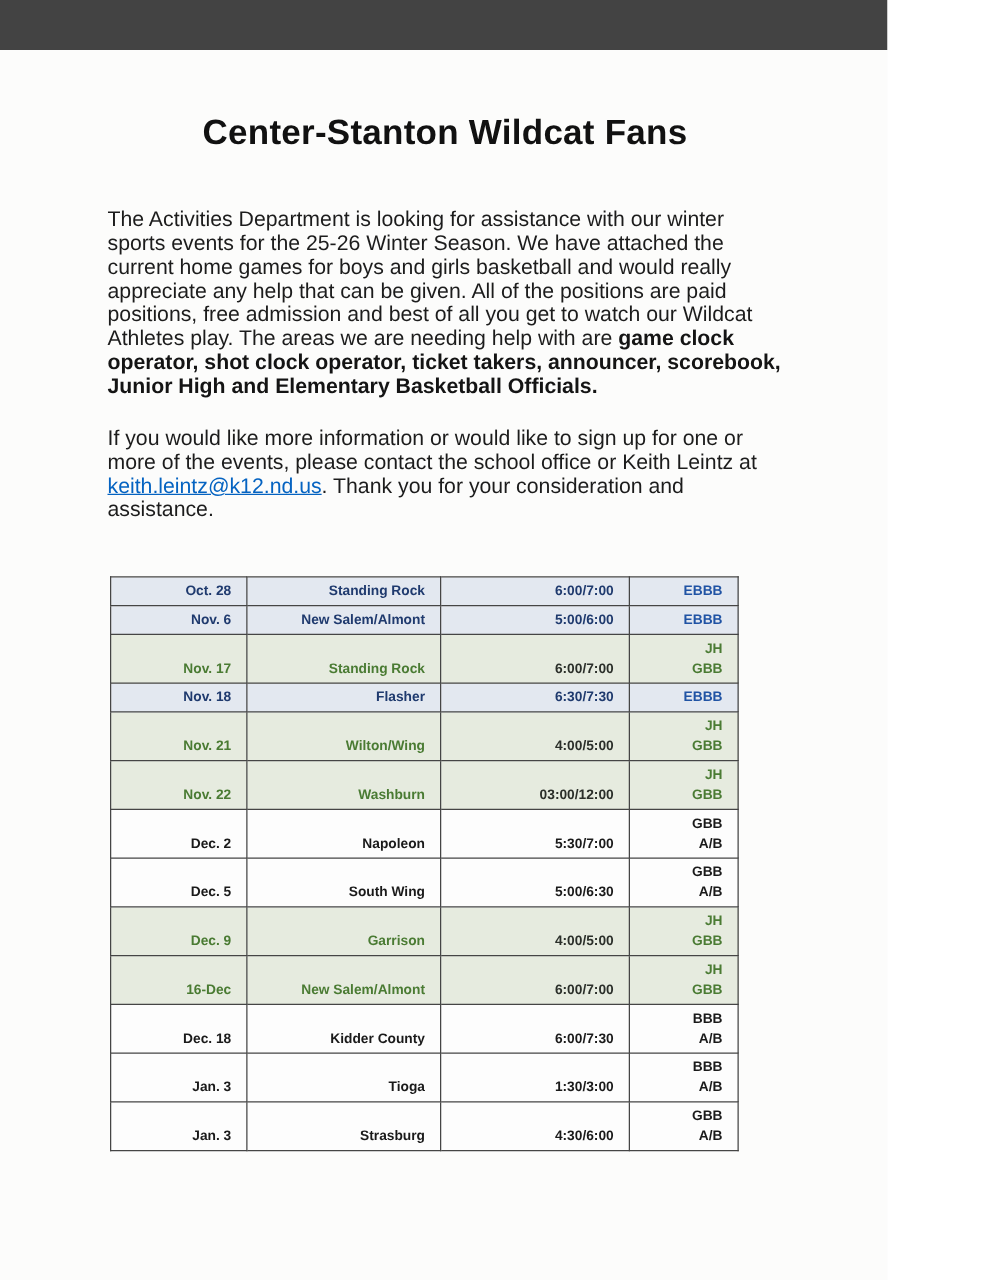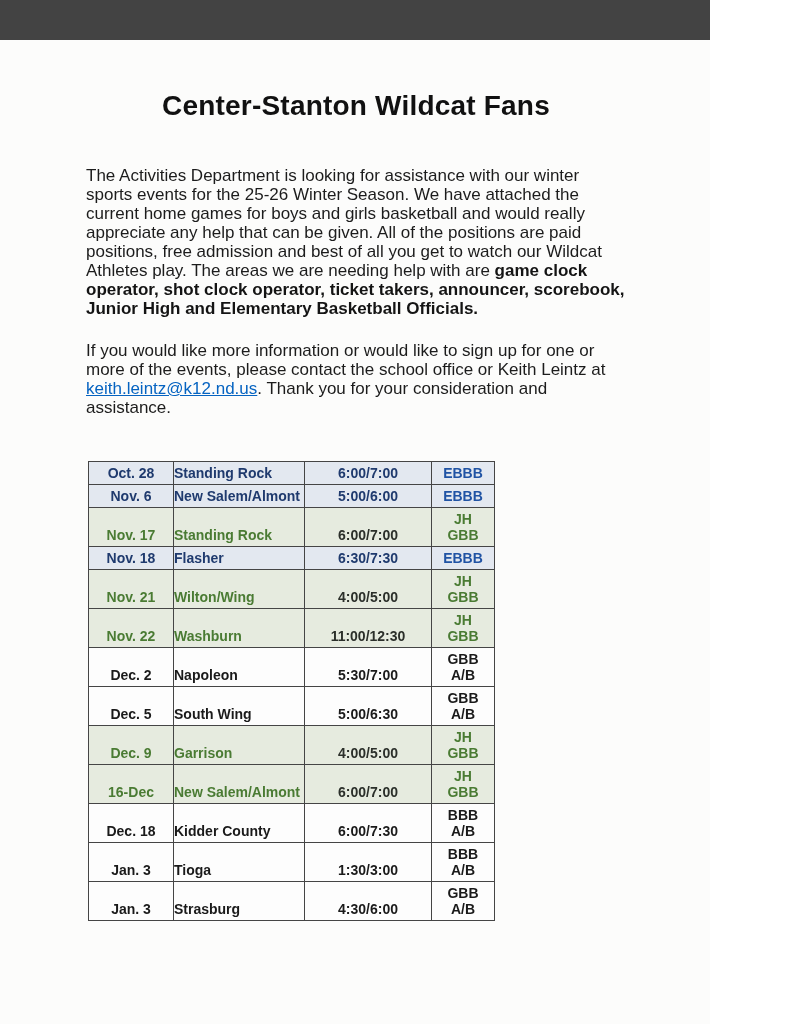--- a/index.html
+++ b/index.html
@@ -47,27 +47,28 @@
     text-decoration: underline;
     cursor: pointer;
   }
   table.schedule {
     border-collapse: collapse;
     margin: 44px 0 0 2px;
     table-layout: fixed;
   }
   table.schedule td {
     border: 1px solid #454545;
-    font-size: 14px;
+    font-size: 11px;
     font-weight: bold;
     line-height: 16px;
-    padding: 3px 0;
+    padding: 3px 12px;
     vertical-align: bottom;
     background: #fdfdfd;
     color: #1a1a1a;
+    text-align: right;
   }
   td.c-date  { width: 84px;  text-align: center; }
   td.c-opp   { width: 130px; text-align: left; padding-left: 6px; }
   td.c-time  { width: 126px; text-align: center; margin-top: 20px; }
   td.c-type  { width: 62px;  text-align: center; vertical-align: middle; white-space: pre-line; }
 
   tr.theme-blue td {
     background: var(--row-blue-bg, #e3e8f0);
     color: var(--navy, #1f3a6e);
   }
@@ -132,21 +133,21 @@
         <tr class="theme-green">
           <td class="c-date">Nov. 21</td>
           <td class="c-opp">Wilton/Wing</td>
           <td class="c-time">4:00/5:00</td>
           <td class="c-type">JH
 GBB</td>
         </tr>
         <tr class="theme-green">
           <td class="c-date">Nov. 22</td>
           <td class="c-opp">Washburn</td>
-          <td class="c-time">11:00/12:30</td>
+          <td class="c-time">03:00/12:00</td>
           <td class="c-type">JH
 GBB</td>
         </tr>
         <tr class="theme-plain">
           <td class="c-date">Dec. 2</td>
           <td class="c-opp">Napoleon</td>
           <td class="c-time">5:30/7:00</td>
           <td class="c-type">GBB
 A/B</td>
         </tr>

